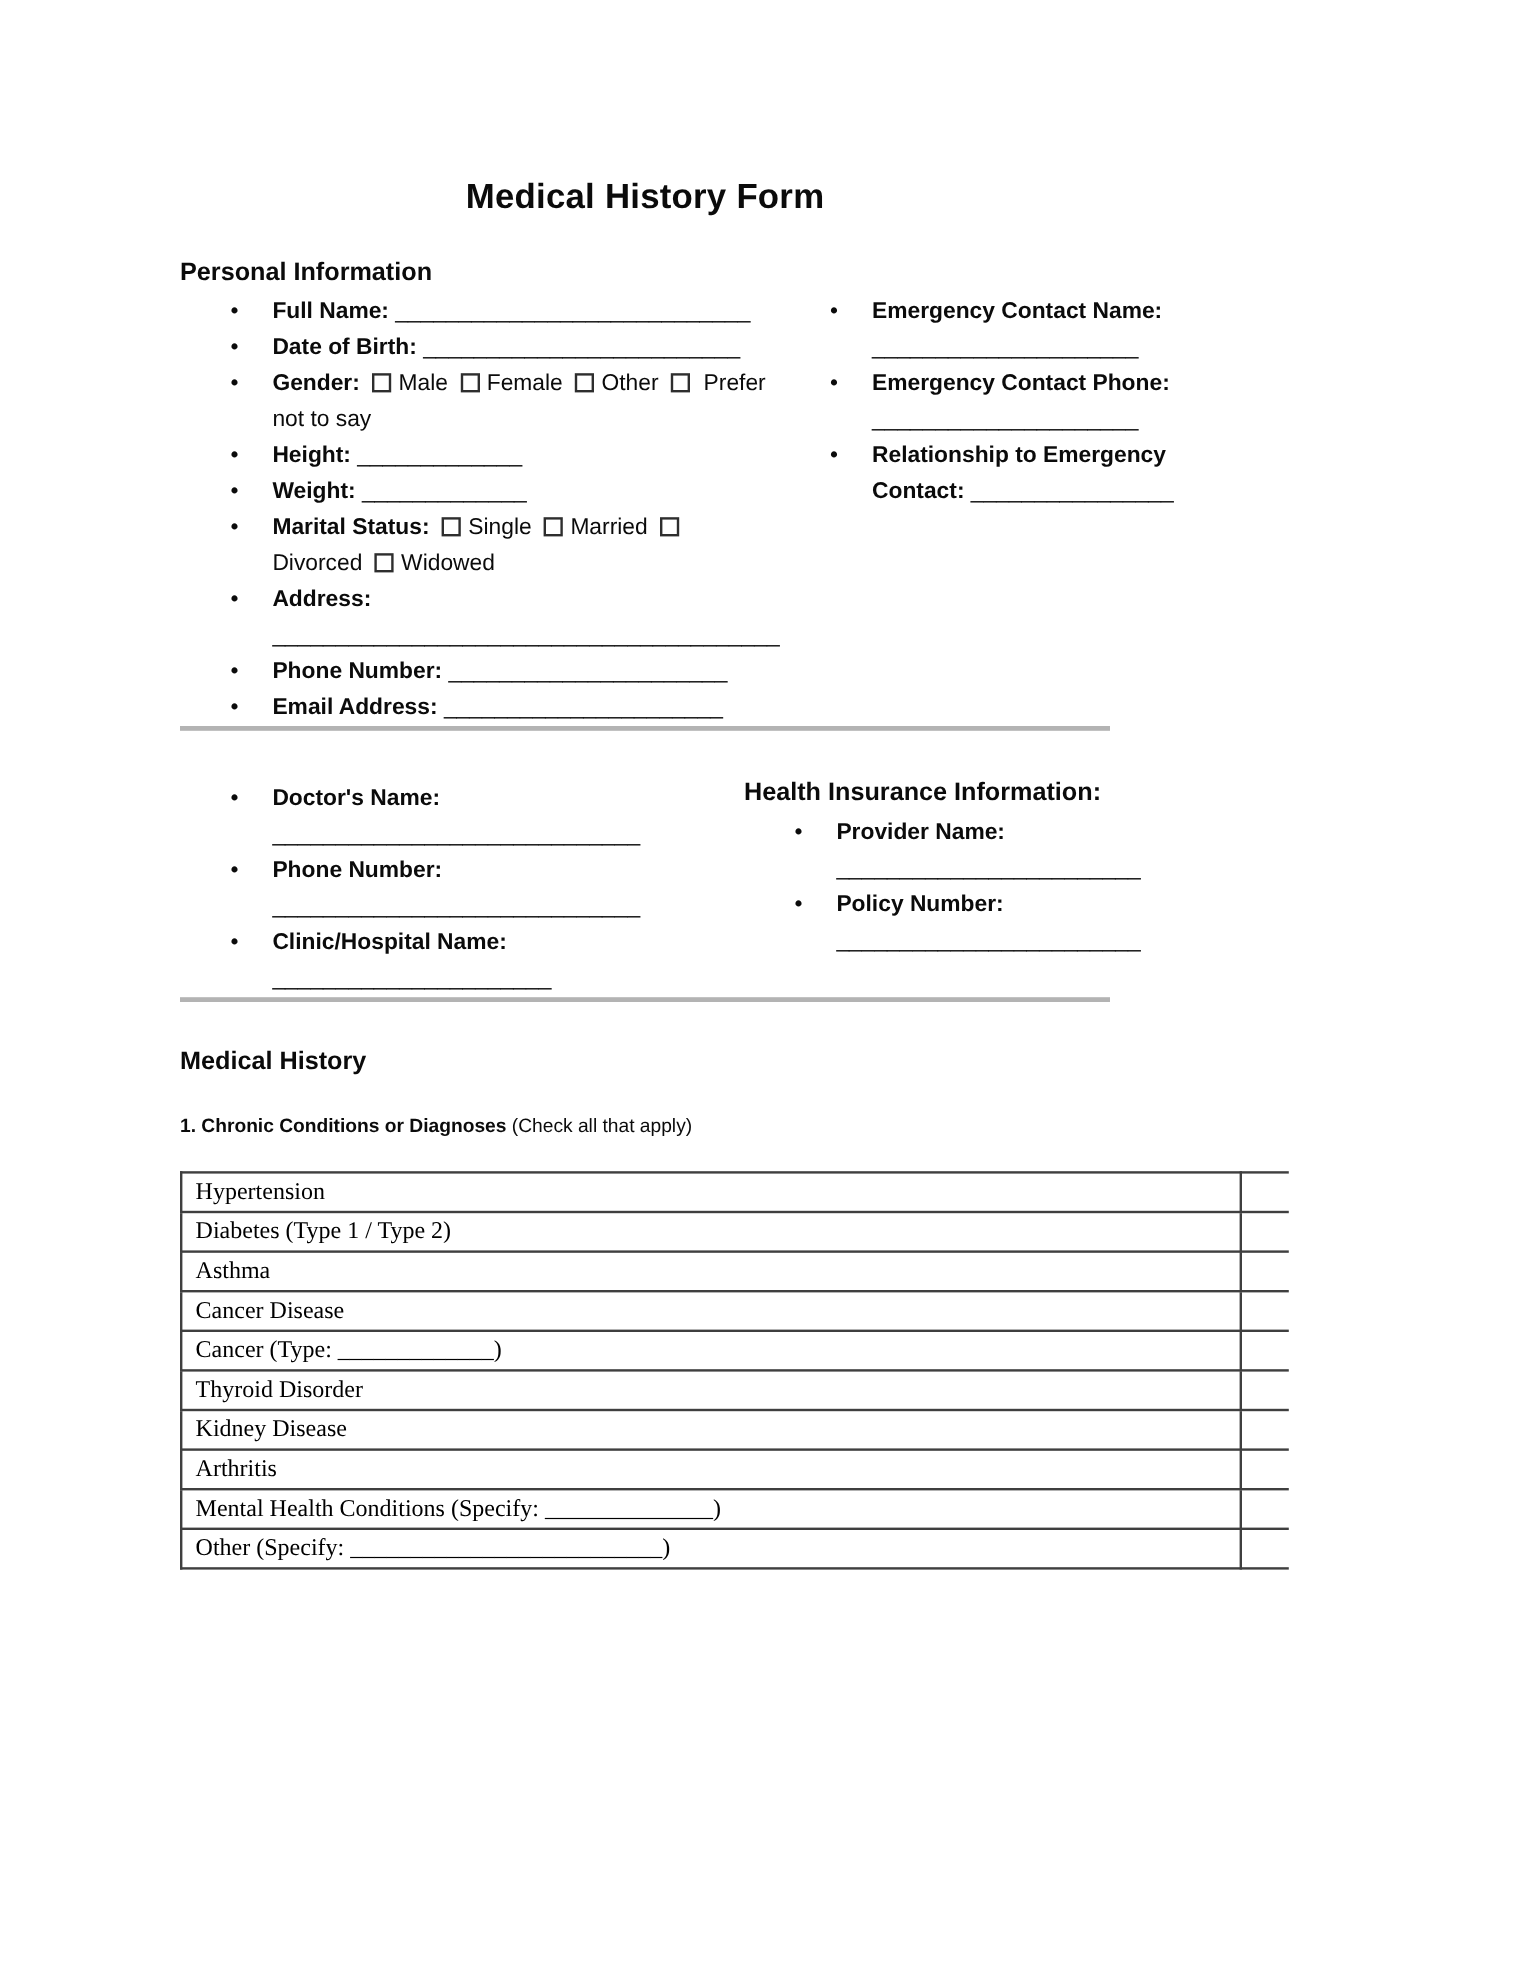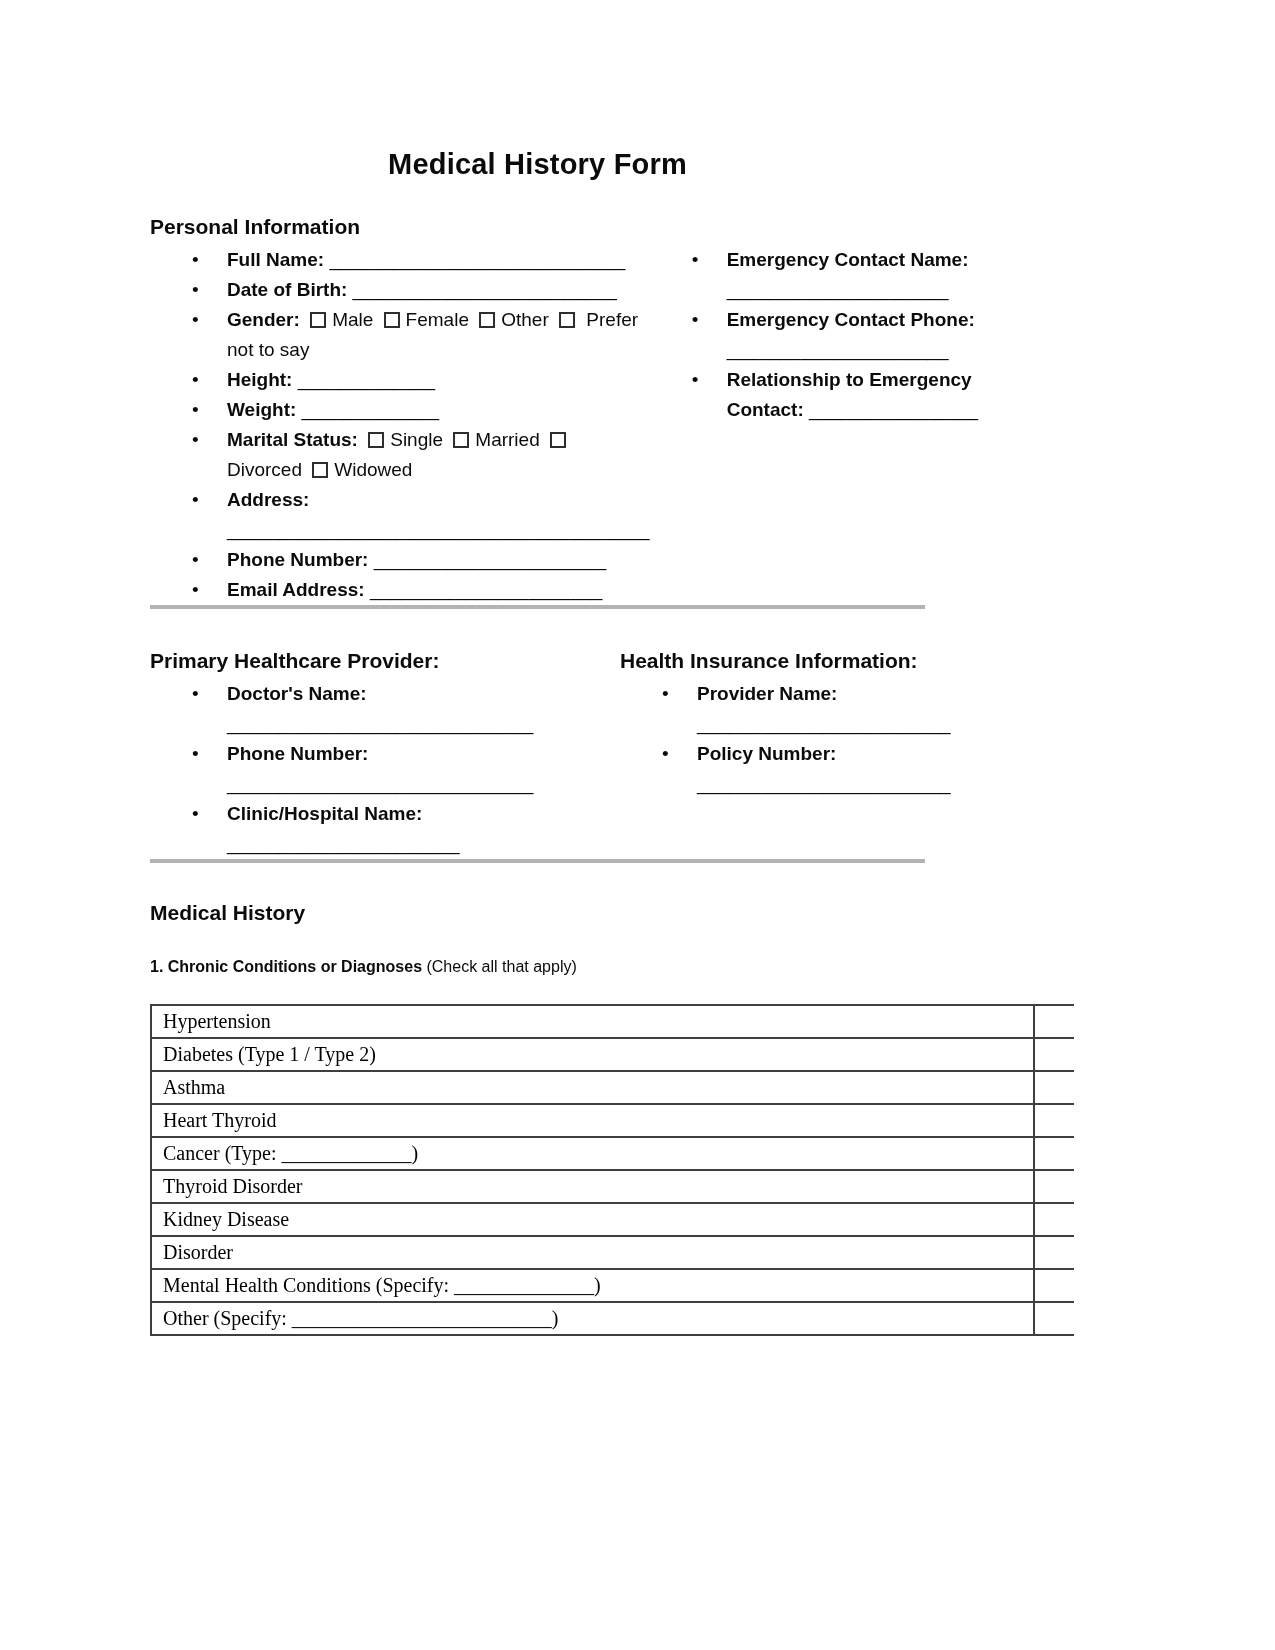--- a/index.html
+++ b/index.html
@@ -124,21 +124,20 @@
           <span class="blank">________________</span>
         </li>
       </ul>
     </div>
   </div>
 
   <hr class="divider divider-1">
 
   <div class="cols sec2">
     <div class="col-left">
-      <h2 class="sec-heading">Primary Healthcare Provider:</h2>
       <ul class="blist">
         <li>
           <span class="bullet">•</span>
           <span class="lbl">Doctor's Name:</span>
           <span class="blank block">_____________________________</span>
         </li>
         <li>
           <span class="bullet">•</span>
           <span class="lbl">Phone Number:</span>
           <span class="blank block">_____________________________</span>
@@ -185,37 +184,37 @@
       </tr>
       <tr>
         <td class="cond-label">Diabetes (Type 1 / Type 2)</td>
         <td class="cond-check"><span class="tcb"></span></td>
       </tr>
       <tr>
         <td class="cond-label">Asthma</td>
         <td class="cond-check"><span class="tcb"></span></td>
       </tr>
       <tr>
-        <td class="cond-label">Heart Thyroid</td>
+        <td class="cond-label">Cancer Disease</td>
         <td class="cond-check"><span class="tcb"></span></td>
       </tr>
       <tr>
         <td class="cond-label">Cancer (Type: _____________)</td>
         <td class="cond-check"><span class="tcb"></span></td>
       </tr>
       <tr>
         <td class="cond-label">Thyroid Disorder</td>
         <td class="cond-check"><span class="tcb"></span></td>
       </tr>
       <tr>
         <td class="cond-label">Kidney Disease</td>
         <td class="cond-check"><span class="tcb"></span></td>
       </tr>
       <tr>
-        <td class="cond-label">Disorder</td>
+        <td class="cond-label">Arthritis</td>
         <td class="cond-check"><span class="tcb"></span></td>
       </tr>
       <tr>
         <td class="cond-label">Mental Health Conditions (Specify: ______________)</td>
         <td class="cond-check"><span class="tcb"></span></td>
       </tr>
       <tr>
         <td class="cond-label">Other (Specify: __________________________)</td>
         <td class="cond-check"><span class="tcb"></span></td>
       </tr>

